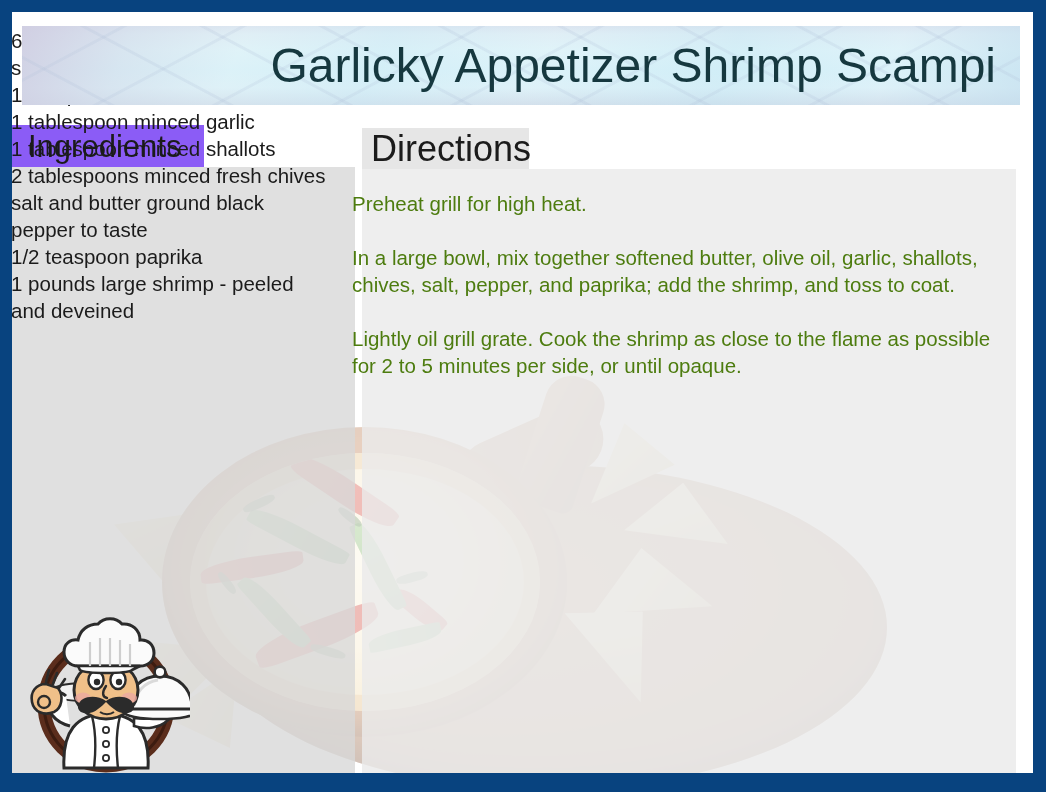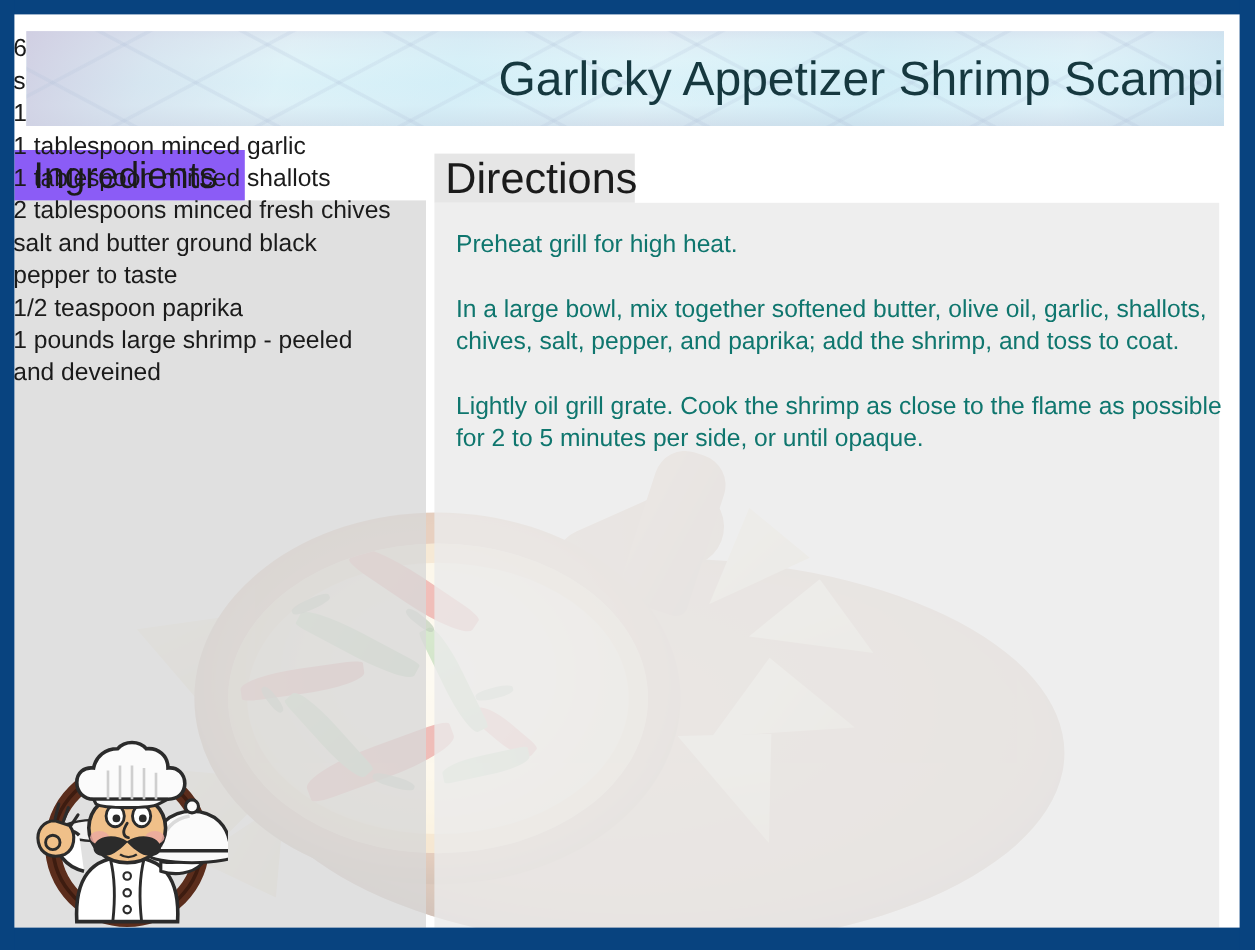--- a/index.html
+++ b/index.html
@@ -85,24 +85,24 @@
       -28deg,
       rgba(255,255,255,0) 0px,
       rgba(255,255,255,0) 26px,
       rgba(176,192,216,0.20) 27px,
       rgba(176,192,216,0.20) 29px,
       rgba(255,255,255,0) 30px,
       rgba(255,255,255,0) 56px);
   }
   .banner-title {
     position: absolute;
-    right: 0;
+    right: 24px;
     top: 50%;
     transform: translateY(-50%);
-    font-size: 40px;
+    font-size: 48px;
     line-height: 1;
     color: #16383f;
     white-space: nowrap;
     z-index: 3;
     text-align: center;
   }
 
   
   .photo-layer {
     position: absolute;
@@ -285,26 +285,26 @@
     position: absolute;
     left: 362px;
     top: 169px;
     width: 654px;
     height: 604px;
     background: rgba(234,234,234,0.82);
     z-index: 11;
   }
   .dir-body {
     position: absolute;
-    left: 380px;
+    left: 352px;
     top: 190px;
     width: 648px;
     font-size: 20.5px;
     line-height: 27px;
-    color: #0f766e;
+    color: #4d7c0f;
     z-index: 14;
   }
   .dir-para { margin: 0 0 27px 0; }
   .dir-para:last-child { margin-bottom: 0; }
 
   
   .chef-logo {
     position: absolute;
     left: 22px;
     top: 608px;

